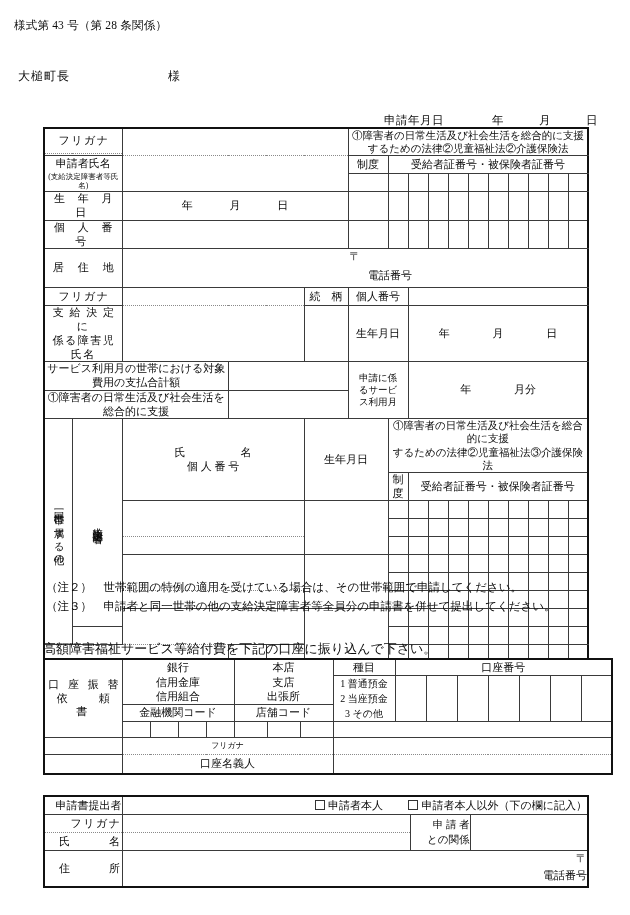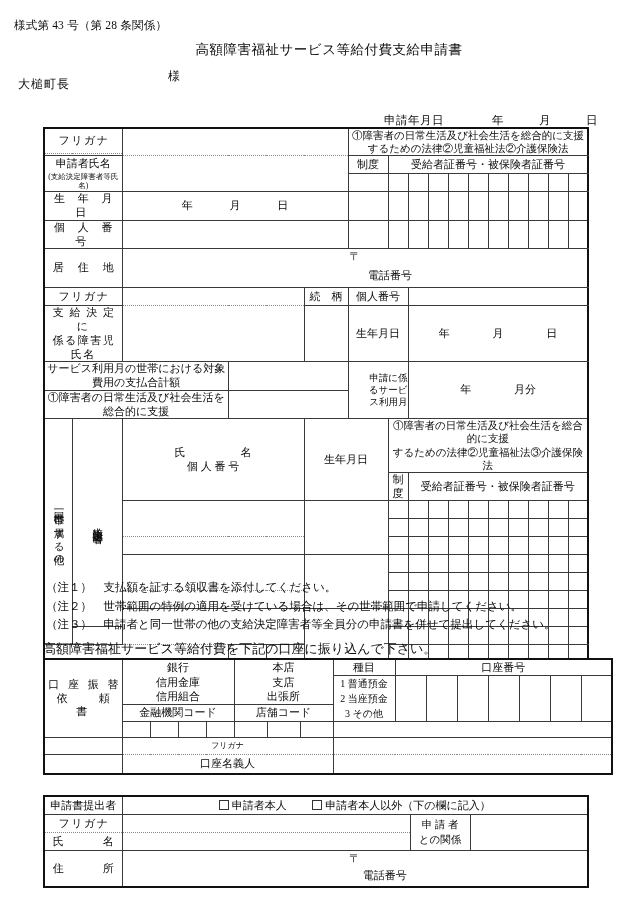--- a/index.html
+++ b/index.html
@@ -41,21 +41,20 @@
     letter-spacing: .5px;
     padding-left: 28px;
     box-sizing: border-box;
   }
   .addressee {
     position: absolute;
     left: 18px;
     top: 68px;
     font-size: 12px;
     letter-spacing: 1px;
-    margin-top: 8px;
   }
   .addressee-sama {
     position: absolute;
     left: 168px;
     top: 68px;
     font-size: 12px;
   }
   .lead {
     position: absolute;
     left: 36px;
@@ -164,38 +163,37 @@
   #bank-table td { height: 15px; }
   .furi-lbl { font-size: 8px; text-align: left; padding-left: 4px; letter-spacing:0; }
 
   
   #submit-table {
     position: absolute;
     left: 43px;
     top: 795px;
     width: 544px;
   }
-  #submit-table td { height: 17px; }
+  #submit-table td { height: 17px; text-align: right; }
 
   .chk {
     display: inline-block;
     width: 8px; height: 8px;
     border: 1px solid #333;
     margin-right: 3px;
     vertical-align: -1px;
   }
   .postal { text-align:left; padding-left:4px; vertical-align: top; }
 </style>
 </head>
 <body>
 
 <div class="page">
 
   <div class="form-no">様式第 43 号（第 28 条関係）</div>
-  <div class="doc-title">高額障害福祉サービス等給付費支給申請書</div>
   <div class="addressee">大槌町長</div>
   <div class="addressee-sama">様</div>
   <div class="appdate">
     <span class="lbl">申請年月日</span>
     <span class="y">年</span>
     <span class="m">月</span>
     <span class="d">日</span>
   </div>
 
   <table class="grid outer" id="main-table">
@@ -322,21 +320,21 @@
         <span class="gap-l2">日</span>
       </td>
     </tr>
     <tr>
           <td colspan="1" rowspan="1" class="nob-t nob-b" style="height:1px;border-left:none;border-right:none"></td>
         </tr>
 
     <tr>
       <td colspan="3" class="tl" style="height:19px">サービス利用月の世帯における対象費用の支払合計額</td>
       <td colspan="3"></td>
-      <td colspan="2" rowspan="2" class="law" style="text-align:right;font-size:9.5px;line-height:1.3">
+      <td colspan="2" rowspan="2" class="law" style="text-align:center;font-size:9.5px;line-height:1.3">
         <div>申請に係</div>
         <div>るサービ</div>
         <div>ス利用月</div>
       </td>
       <td colspan="9" rowspan="2">
         <span>年</span>
         <span style="display:inline-block;margin-left:40px">月分</span>
       </td>
     </tr>
     <tr>
@@ -495,21 +493,20 @@
           <td></td>
       <td></td>
           <td></td>
       <td></td>
           <td></td>
     </tr>
   </tbody>
     </table>
 
   <div class="notes">
-    <div>（注１）　支払額を証する領収書を添付してください。</div>
     <div>（注２）　世帯範囲の特例の適用を受けている場合は、その世帯範囲で申請してください。</div>
     <div>（注３）　申請者と同一世帯の他の支給決定障害者等全員分の申請書を併せて提出してください。</div>
   </div>
 
   <div class="bank-lead">高額障害福祉サービス等給付費を下記の口座に振り込んで下さい。</div>
 
   <table class="grid outer" id="bank-table">
     <colgroup>
       <col style="width:78px">
       <col style="width:28px">

